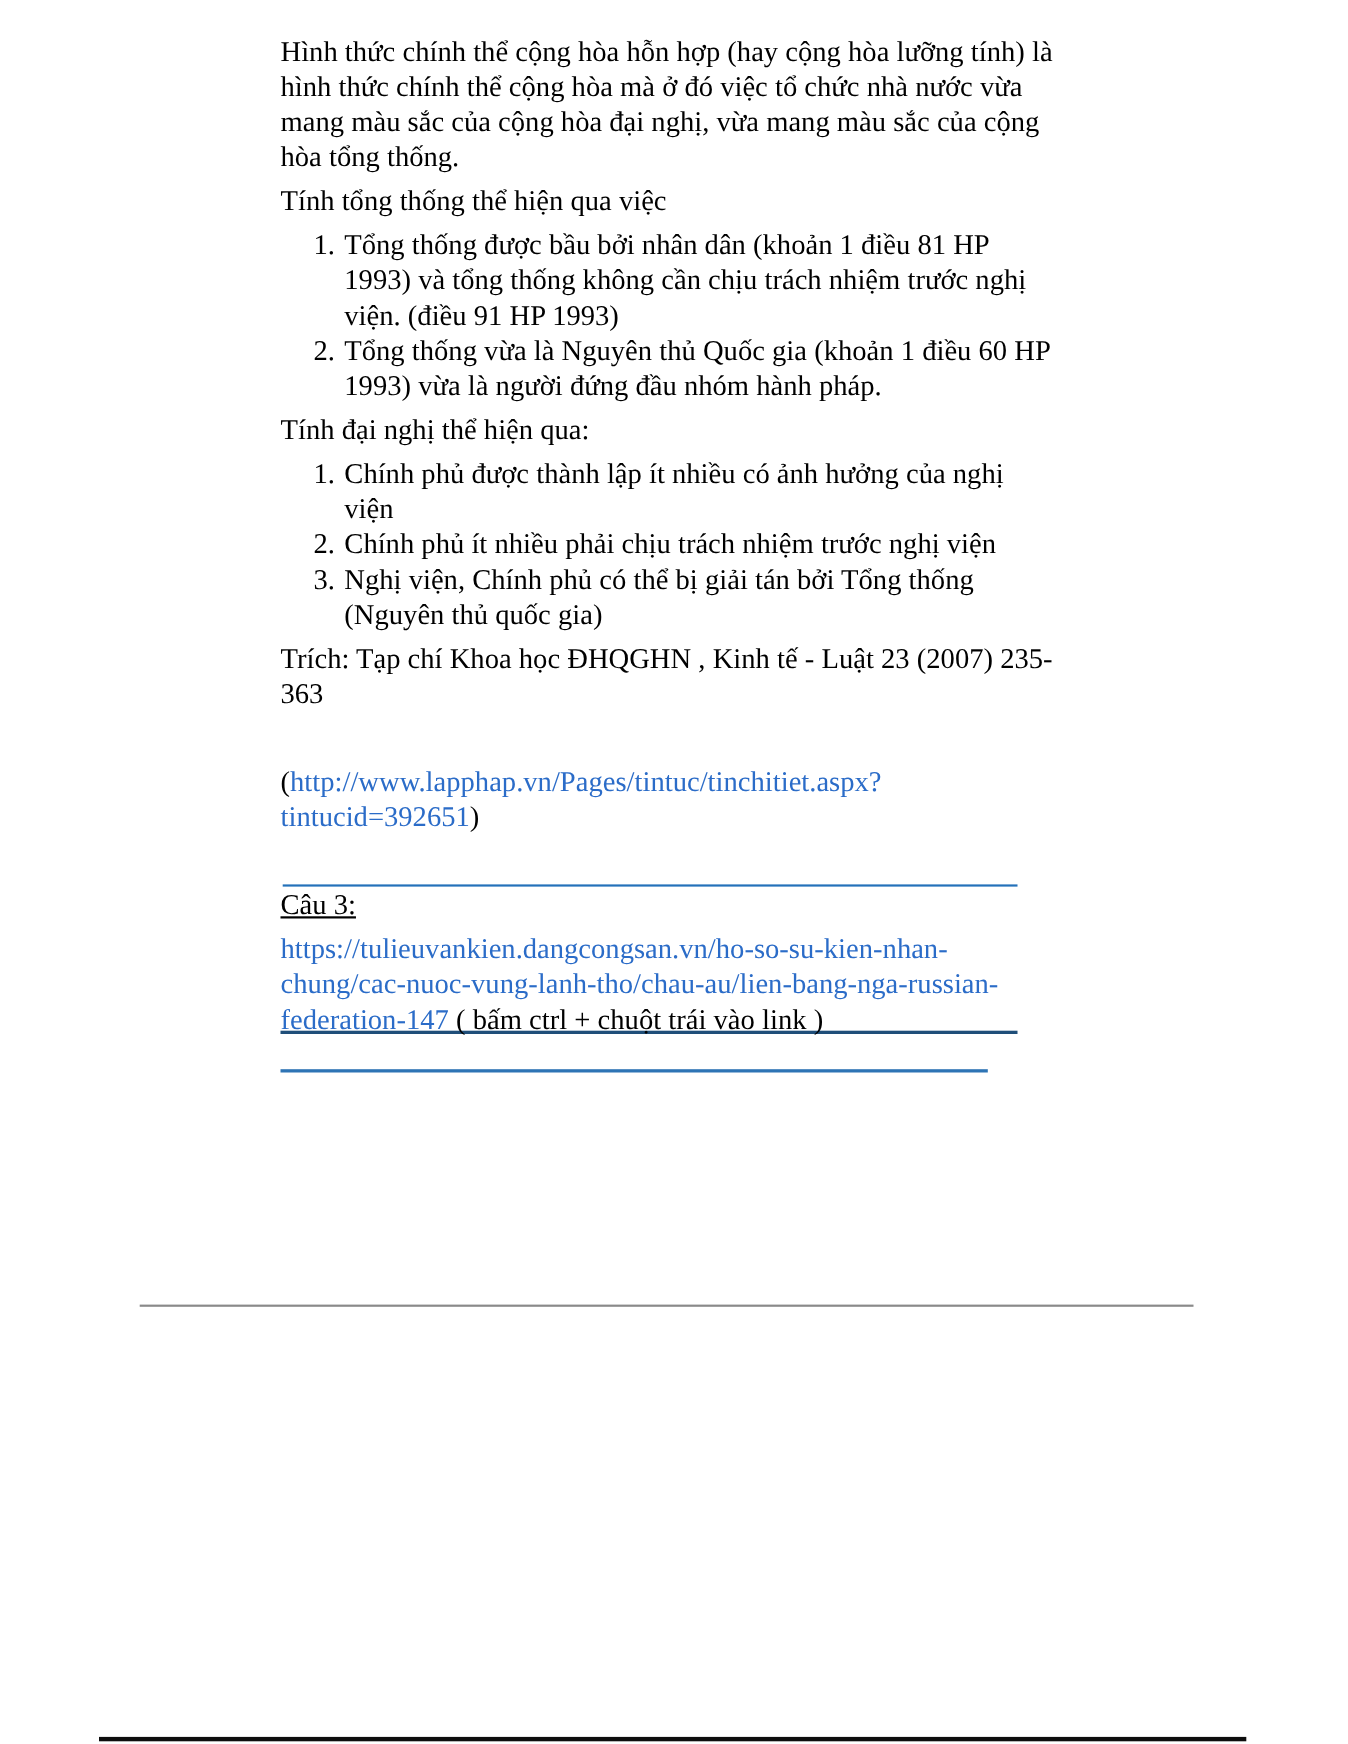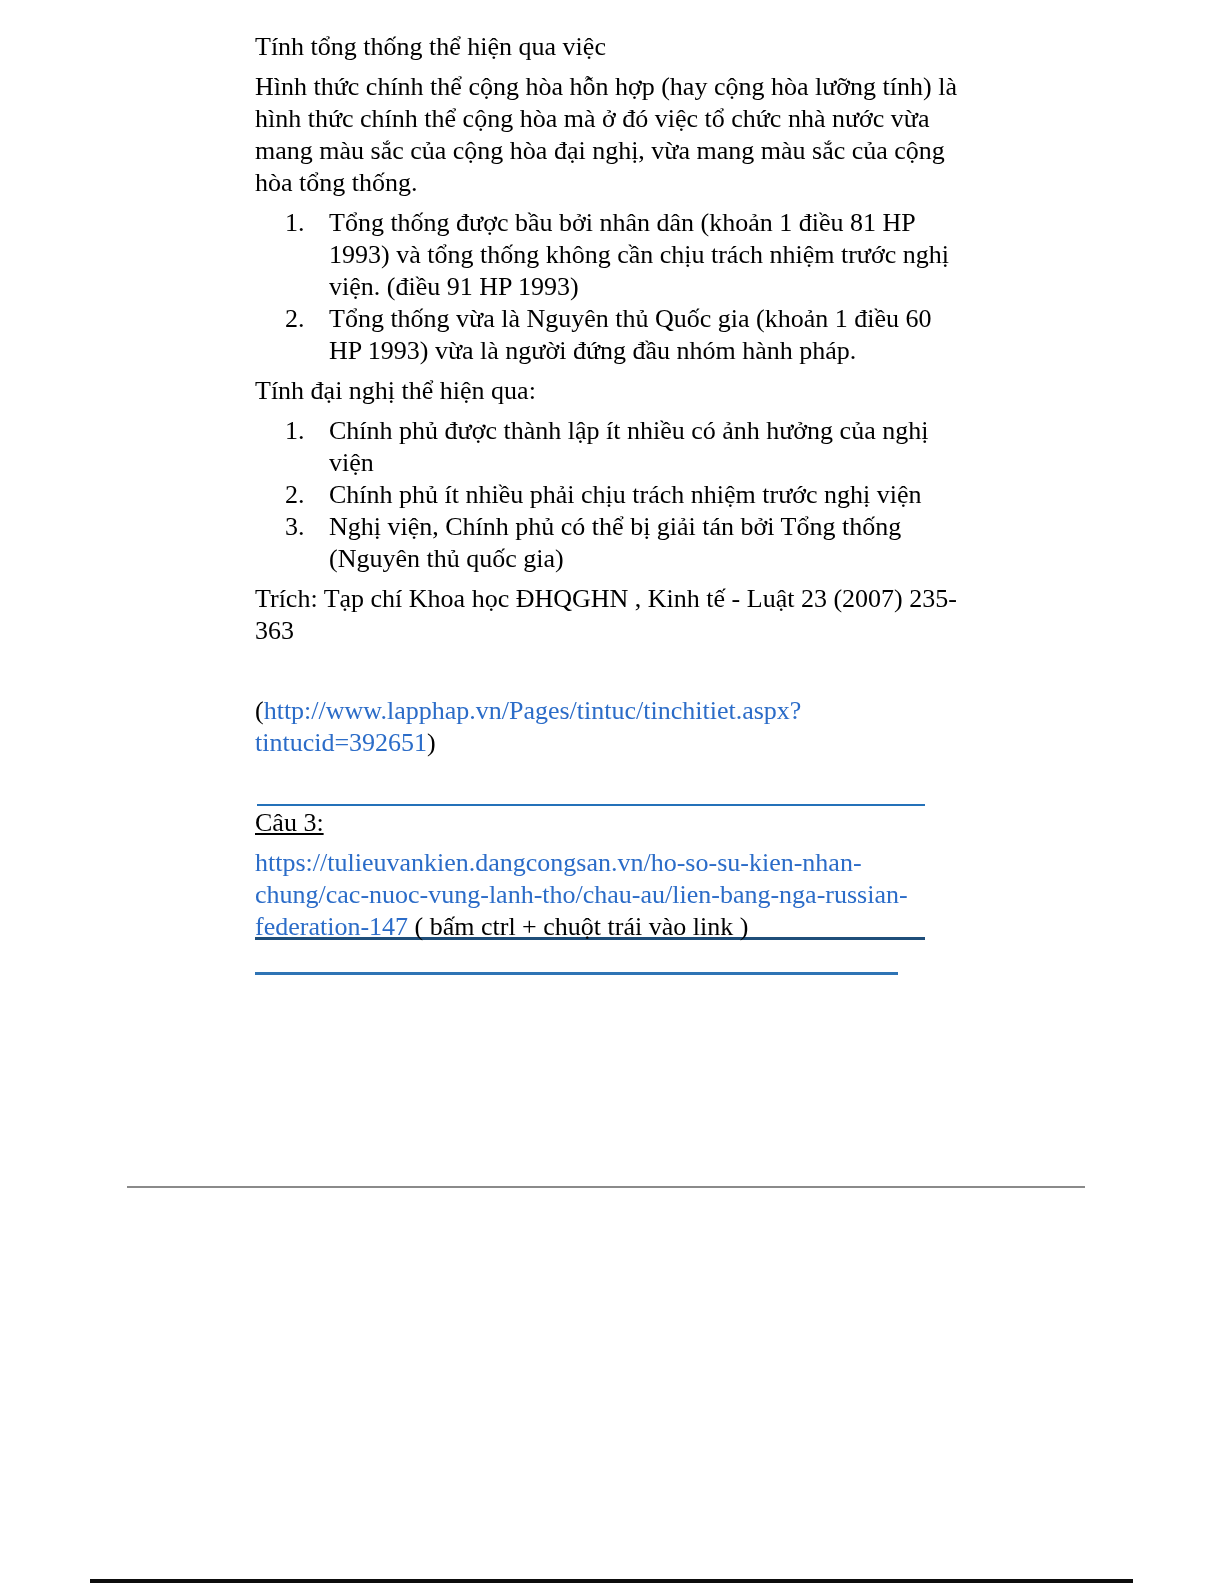--- a/index.html
+++ b/index.html
@@ -25,21 +25,21 @@
   }
   p { margin: 0 0 8px 0; }
   .spacer { height: 40px; }
   ol.doc-list { list-style: none; margin: 0 0 8px 0; padding: 0; }
   .li-row { display: flex; align-items: flex-start; }
   .li-num {
     flex: 0 0 28px;
     margin-left: 30px;
     text-align: left;
   }
-  .li-text { flex: 1 1 auto; margin-left: 16px; }
+  .li-text { flex: 1 1 auto; }
   a.doc-link {
     color: var(--link-blue, #2b6cc8);
     text-decoration: none;
     cursor: pointer;
     overflow-wrap: break-word;
     word-break: normal;
   }
   .cau3 { position: relative; margin-bottom: 8px; text-decoration: underline; }
   .cau3-rule {
     position: absolute;
@@ -77,23 +77,23 @@
     height: 4px;
     background: var(--bottom-line, #0d0d0d);
   }
 </style>
 </head>
 <body>
 
 <div class="page">
   <div class="content">
 
+    <p>Hình thức chính thể cộng hòa hỗn hợp (hay cộng hòa lưỡng tính) là hình thức chính thể cộng hòa mà ở đó việc tổ chức nhà nước vừa mang màu sắc của cộng hòa đại nghị, vừa mang màu sắc của cộng hòa tổng thống.</p>
+
     <p>Tính tổng thống thể hiện qua việc</p>
-
-    <p>Hình thức chính thể cộng hòa hỗn hợp (hay cộng hòa lưỡng tính) là hình thức chính thể cộng hòa mà ở đó việc tổ chức nhà nước vừa mang màu sắc của cộng hòa đại nghị, vừa mang màu sắc của cộng hòa tổng thống.</p>
 
     <ol class="doc-list">
       <li class="li-row">
         <span class="li-num">1.</span>
         <span class="li-text">Tổng thống được bầu bởi nhân dân (khoản 1 điều 81 HP 1993) và tổng thống không cần chịu trách nhiệm trước nghị viện. (điều 91 HP 1993)</span>
       </li>
       <li class="li-row">
         <span class="li-num">2.</span>
         <span class="li-text">Tổng thống vừa là Nguyên thủ Quốc gia (khoản 1 điều 60 HP 1993) vừa là người đứng đầu nhóm hành pháp.</span>
       </li>

